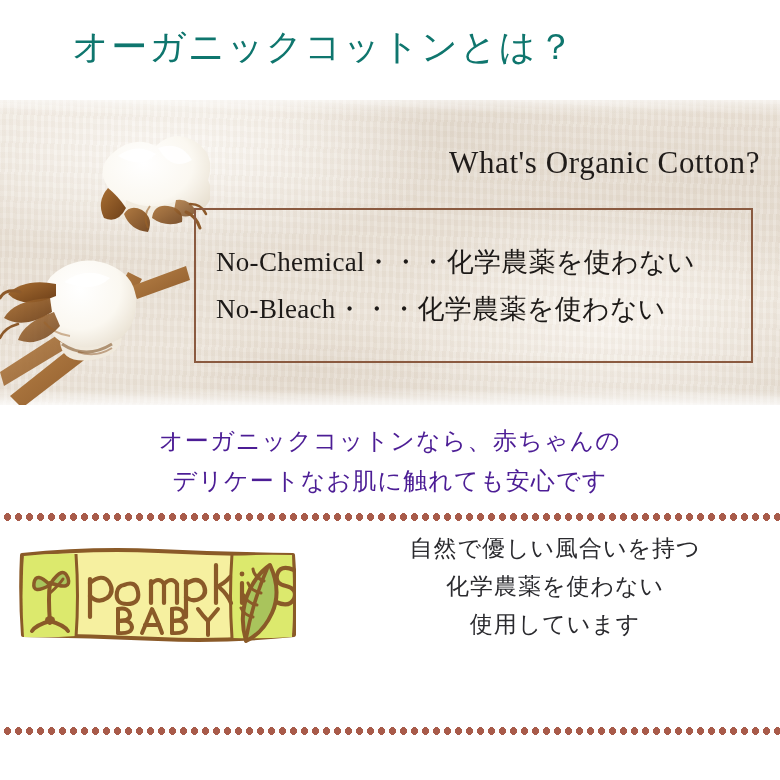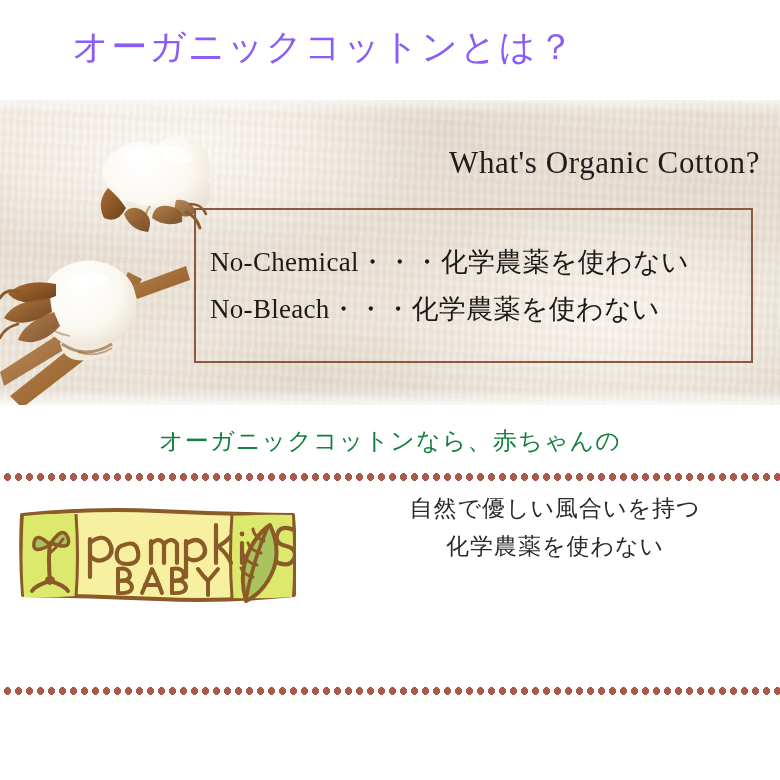--- a/index.html
+++ b/index.html
@@ -20,21 +20,21 @@
   .page-title {
     width: 648px;
     height: 100px;
     box-sizing: border-box;
     display: flex;
     align-items: center;
     justify-content: center;
     font-family: "DejaVu Serif", "Liberation Serif", serif;
     font-size: 36px;
     letter-spacing: 2px;
-    color: #8b5cf6;
+    color: #0f766e;
     padding-bottom: 6px;
   }
 
   
   .photo-band {
     position: relative;
     width: 780px;
     height: 305px;
     overflow: hidden;
     background-color: #e9e1d6;
@@ -95,40 +95,40 @@
     position: absolute;
     left: 194px;
     top: 108px;
     width: 559px;
     height: 155px;
     box-sizing: border-box;
     border: 2px solid #8a5a40;
     display: flex;
     flex-direction: column;
     justify-content: center;
-    padding: 0 12px 0 14px;
+    padding: 0 12px 0 20px;
   }
   .feature-line {
     font-family: "Liberation Serif", "DejaVu Serif", serif;
     font-size: 27px;
     line-height: 47px;
     color: #1d1a18;
     white-space: nowrap;
     letter-spacing: 0.3px;
   }
 
   
   .lead-block {
     width: 780px;
     padding-top: 16px;
     text-align: center;
     font-family: "DejaVu Sans", "Liberation Sans", sans-serif;
     font-size: 24px;
     line-height: 40px;
-    color: #15803d;
+    color: #4c1d95;
     letter-spacing: 1.2px;
   }
   .lead-line { display: block; }
 
   
   .dot-rule {
     width: 780px;
     height: 8px;
     background-image: radial-gradient(circle closest-side, #a85b4a 92%, rgba(168,91,74,0) 96%);
     background-size: 11px 8px;
@@ -233,20 +233,21 @@
   <div class="band-heading">What's Organic Cotton?</div>
 
   <div class="feature-box">
     <div class="feature-line">No-Chemical・・・化学農薬を使わない</div>
     <div class="feature-line">No-Bleach・・・化学農薬を使わない</div>
   </div>
 </div>
 
 <div class="lead-block">
   <span class="lead-line">オーガニックコットンなら、赤ちゃんの</span>
+  <span class="lead-line">デリケートなお肌に触れても安心です</span>
 </div>
 
 <div class="dot-rule rule-top"></div>
 
 <div class="brand-section">
 
   <svg class="brand-logo" viewBox="0 0 278 104">
 
     <path d="M4 12 q68 -7 136 -4 q68 3 135 4 q3 40 1 80 q-68 7 -136 4 q-68 -3 -135 -4 q-3 -40 -1 -80 Z" fill="#f6f0a0" stroke="#8a5a28" stroke-width="4" stroke-linejoin="round"></path>
 
@@ -317,16 +318,17 @@
       <path d="M246 38 q-10 -4 -11 -12" stroke="#8a5a28" stroke-width="3" fill="none" stroke-linecap="round"></path>
       <path d="M243 50 q-10 -2 -13 -10" stroke="#8a5a28" stroke-width="3" fill="none" stroke-linecap="round"></path>
       <path d="M239 62 q-10 -2 -13 -10" stroke="#8a5a28" stroke-width="3" fill="none" stroke-linecap="round"></path>
       <path d="M235 74 q-9 -2 -12 -9" stroke="#8a5a28" stroke-width="3" fill="none" stroke-linecap="round"></path>
     </g>
   </svg>
 
   <div class="brand-copy">
     <span class="brand-line">自然で優しい風合いを持つ</span>
     <span class="brand-line">化学農薬を使わない</span>
+    <span class="brand-line">使用しています</span>
   </div>
 </div>
 
 <div class="dot-rule rule-bottom"></div>
 
 </body></html>

